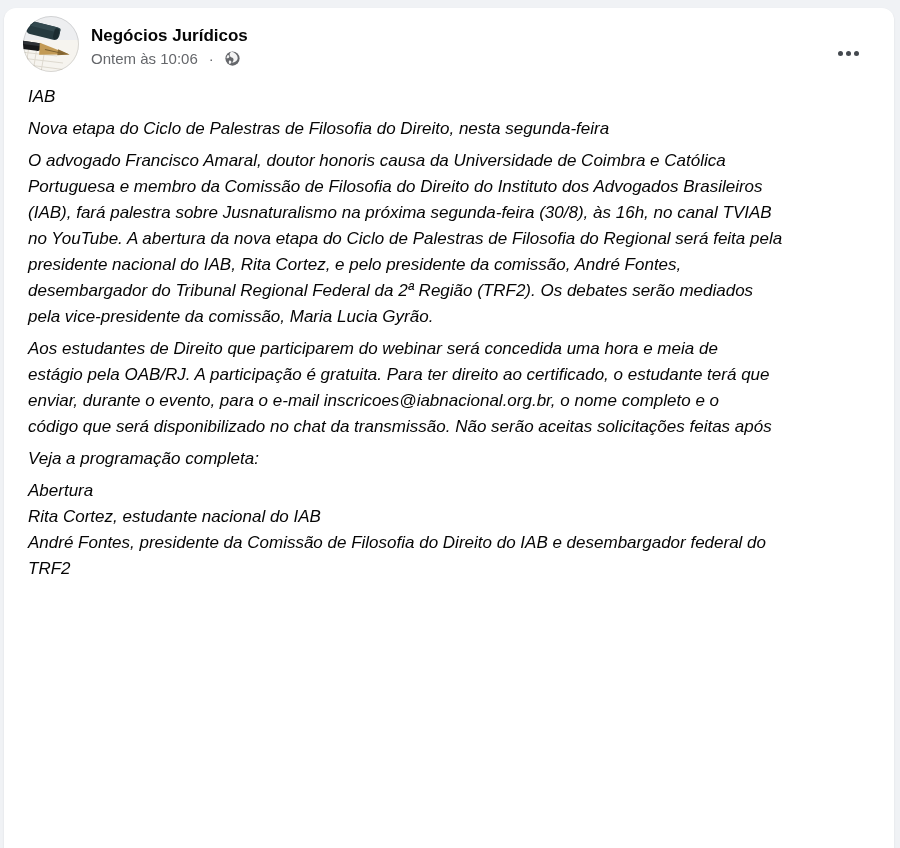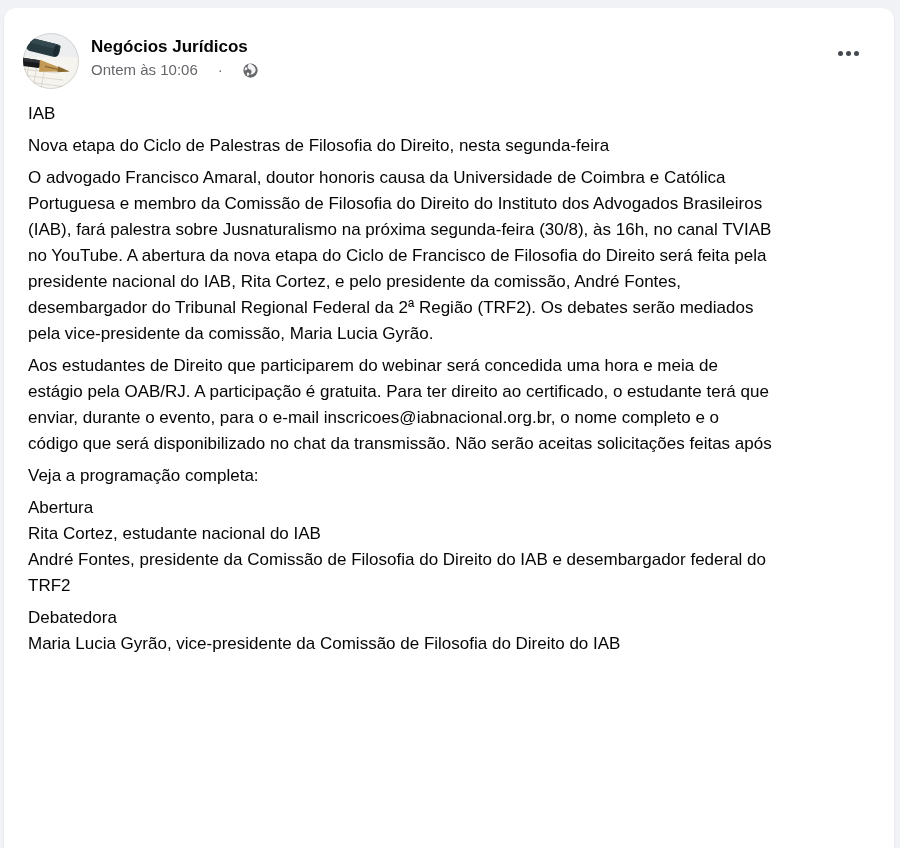--- a/index.html
+++ b/index.html
@@ -17,22 +17,22 @@
     top: 8px;
     width: 890px;
     height: 920px;
     background: #ffffff;
     border-radius: 12px;
     box-shadow: 0 1px 2px rgba(0,0,0,.10);
     box-sizing: border-box;
   }
   .post-header {
     display: flex;
-    align-items: flex-start;
-    padding: 25px 16px 6px 19px;
+    align-items: center;
+    padding: 8px 16px 6px 19px;
     position: relative;
   }
   .avatar-btn {
     width: 56px;
     height: 56px;
     border-radius: 50%;
     padding: 0;
     border: none;
     background: transparent;
     cursor: pointer;
@@ -44,21 +44,21 @@
     font-weight: 700;
     color: #050505;
     text-decoration: none;
     line-height: 20px;
     display: inline-block;
   }
   .post-meta {
     margin-top: 4px;
     display: flex;
     align-items: center;
-    gap: 20px;
+    gap: 11px;
     font-size: 15px;
     color: #65676b;
   }
   .post-meta a {
     color: #65676b;
     text-decoration: none;
   }
   .meta-sep { color: #65676b; }
   .more-options {
     position: absolute;
@@ -83,20 +83,21 @@
   }
   .post-content {
     padding: 6px 22px 20px 24px;
     color: #050505;
     font-size: 17px;
   }
   .post-paragraph { margin: 0 0 6px 0; }
   .post-line {
     line-height: 26px;
     white-space: nowrap;
+    font-style: italic;
   }
 </style>
 </head>
 <body>
 
 <div class="post-card">
 
   <div class="post-header">
 
     <button class="avatar-btn" title="">
@@ -162,21 +163,21 @@
     </p>
 
     <p class="post-paragraph">
       <span class="post-line" style="display:block">Nova etapa do Ciclo de Palestras de Filosofia do Direito, nesta segunda-feira</span>
     </p>
 
     <p class="post-paragraph">
       <span class="post-line" style="display:block">O advogado Francisco Amaral, doutor honoris causa da Universidade de Coimbra e Católica</span>
       <span class="post-line" style="display:block">Portuguesa e membro da Comissão de Filosofia do Direito do Instituto dos Advogados Brasileiros</span>
       <span class="post-line" style="display:block">(IAB), fará palestra sobre Jusnaturalismo na próxima segunda-feira (30/8), às 16h, no canal TVIAB</span>
-      <span class="post-line" style="display:block">no YouTube. A abertura da nova etapa do Ciclo de Francisco de Filosofia do Direito será feita pela</span>
+      <span class="post-line" style="display:block">no YouTube. A abertura da nova etapa do Ciclo de Palestras de Filosofia do Regional será feita pela</span>
       <span class="post-line" style="display:block">presidente nacional do IAB, Rita Cortez, e pelo presidente da comissão, André Fontes,</span>
       <span class="post-line" style="display:block">desembargador do Tribunal Regional Federal da 2ª Região (TRF2). Os debates serão mediados</span>
       <span class="post-line" style="display:block">pela vice-presidente da comissão, Maria Lucia Gyrão.</span>
     </p>
 
     <p class="post-paragraph">
       <span class="post-line" style="display:block">Aos estudantes de Direito que participarem do webinar será concedida uma hora e meia de</span>
       <span class="post-line" style="display:block">estágio pela OAB/RJ. A participação é gratuita. Para ter direito ao certificado, o estudante terá que</span>
       <span class="post-line" style="display:block">enviar, durante o evento, para o e-mail inscricoes@iabnacional.org.br, o nome completo e o</span>
       <span class="post-line" style="display:block">código que será disponibilizado no chat da transmissão. Não serão aceitas solicitações feitas após</span>
@@ -188,19 +189,15 @@
 
 
     <p class="post-paragraph">
       <span class="post-line" style="display:block">Abertura</span>
       <span class="post-line" style="display:block">Rita Cortez, estudante nacional do IAB</span>
       <span class="post-line" style="display:block">André Fontes, presidente da Comissão de Filosofia do Direito do IAB e desembargador federal do</span>
       <span class="post-line" style="display:block">TRF2</span>
     </p>
 
 
-    <p class="post-paragraph">
-      <span class="post-line" style="display:block">Debatedora</span>
-      <span class="post-line" style="display:block">Maria Lucia Gyrão, vice-presidente da Comissão de Filosofia do Direito do IAB</span>
-    </p>
 
   </div>
 </div>
 
 </body></html>

